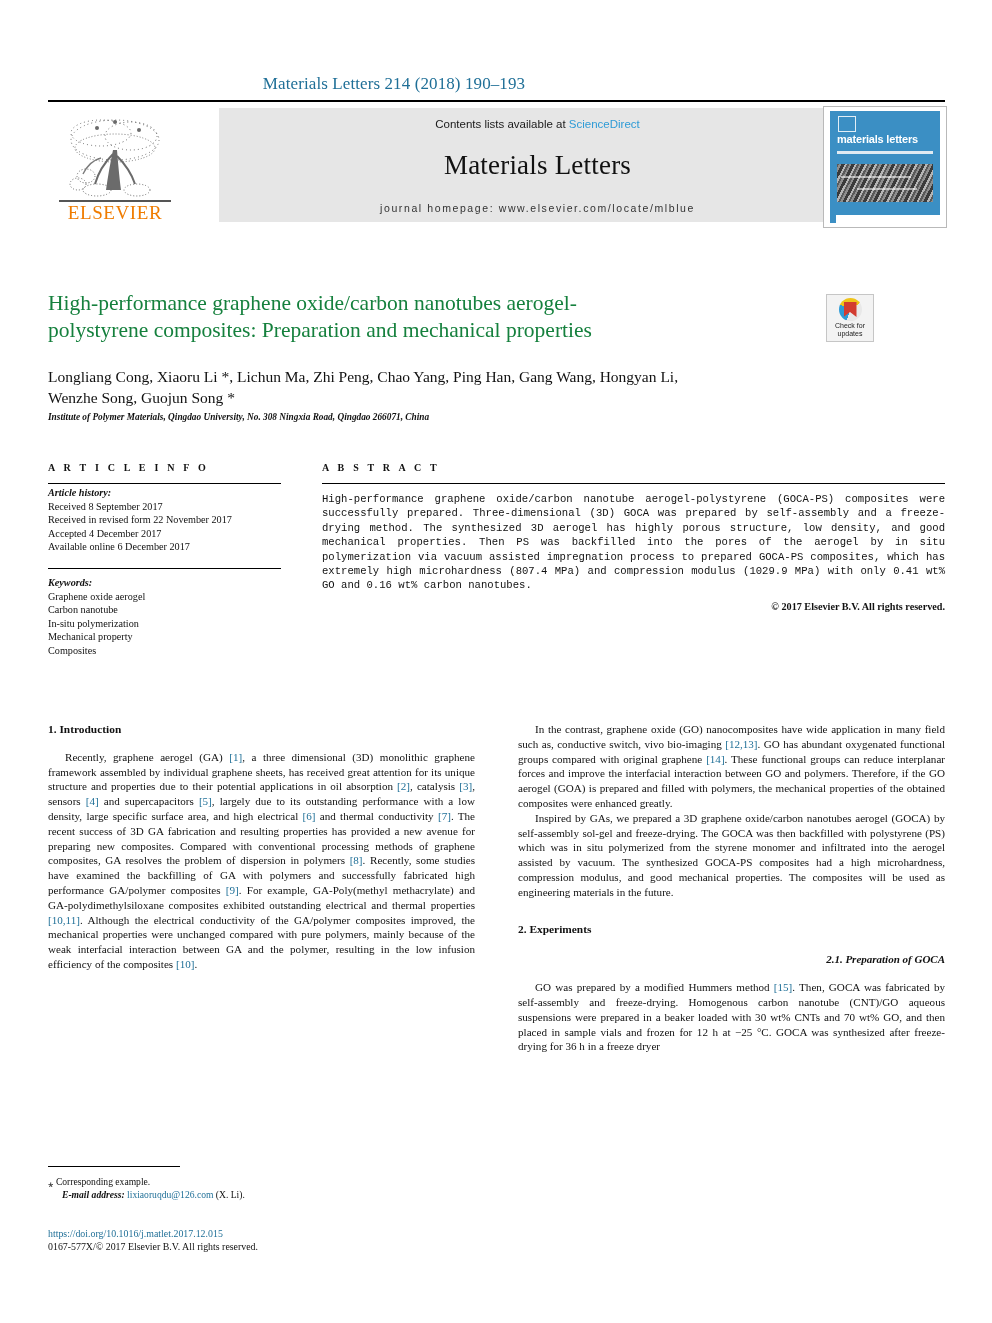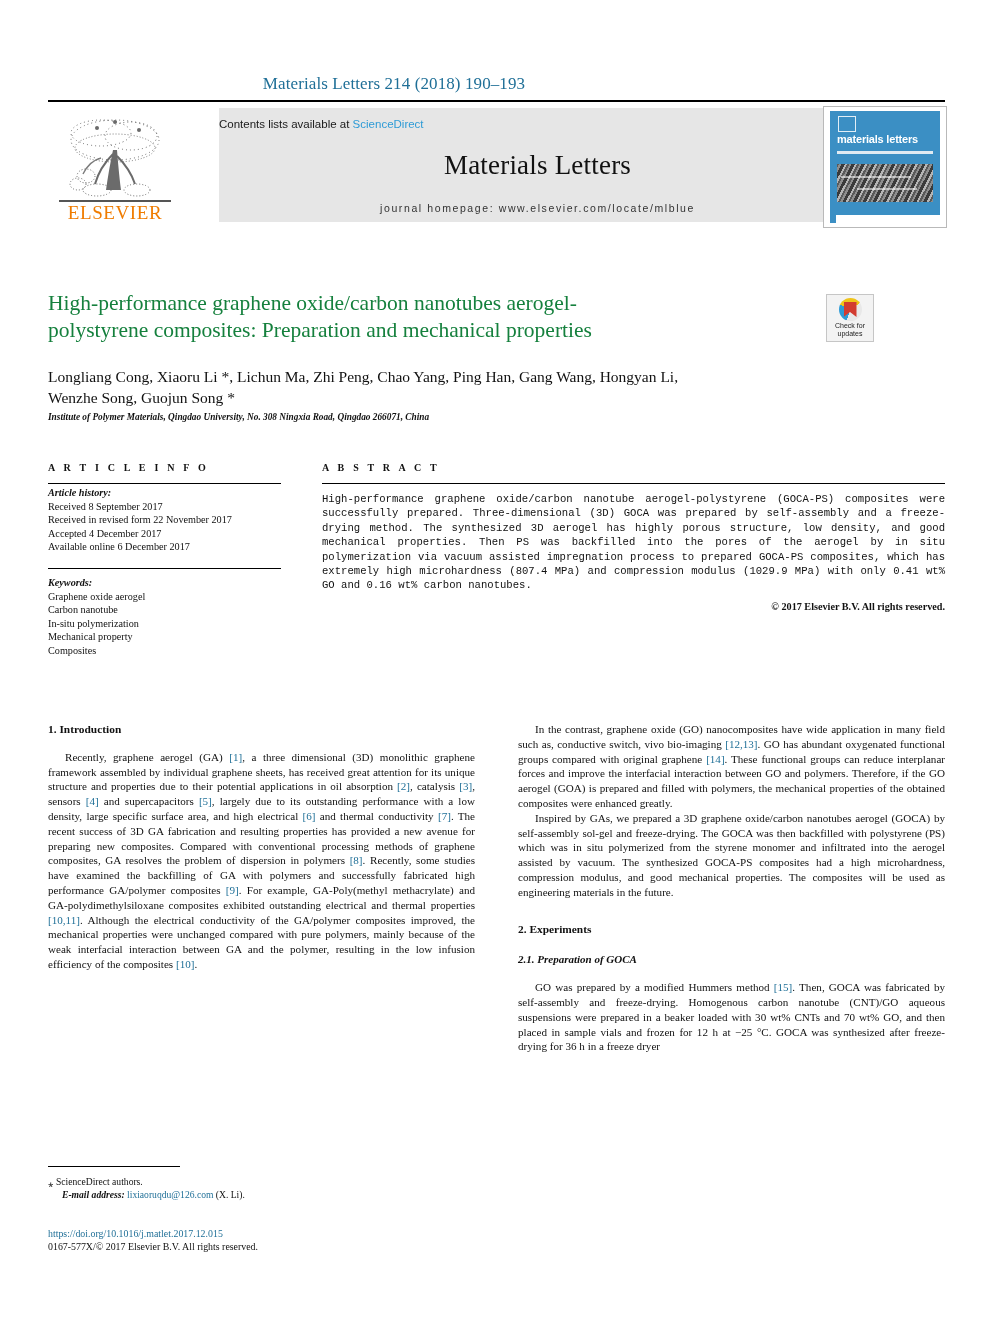--- a/index.html
+++ b/index.html
@@ -52,21 +52,21 @@
     position: absolute;
     left: 171px; top: 8px;
     width: 637px;
     height: 114px;
     background: #e6e6e6;
   }
   .contents-line {
     position: absolute;
     left: 171px; top: 18px;
     width: 637px;
-    text-align: left;
+    text-align: center;
     font-family: "Liberation Sans", sans-serif;
     font-size: 11.5px;
     color: #1a1a1a;
   }
   .contents-line .sd {
     color: #2e9bd6;
   }
   .journal-name {
     position: absolute;
     left: 171px; top: 50px;
@@ -318,21 +318,21 @@
     font-size: 11.4px;
     margin: 0 0 13px 0;
     text-align: left;
   }
   .h2.spaced { margin-top: 22px; }
   .h3 {
     font-style: italic;
     font-weight: bold;
     font-size: 11px;
     margin: 16px 0 13px 0;
-    text-align: left;
+    text-align: right;
   }
   p.para {
     margin: 0;
     text-indent: 17px;
   }
   p.para + p.para { margin-top: 0; }
   .cite { color: #1f6f97; }
 
   
   .footnote {
@@ -486,21 +486,21 @@
       <p class="para">Inspired by GAs, we prepared a 3D graphene oxide/carbon nanotubes aerogel (GOCA) by self-assembly sol-gel and freeze-drying. The GOCA was then backfilled with polystyrene (PS) which was in situ polymerized from the styrene monomer and infiltrated into the aerogel assisted by vacuum. The synthesized GOCA-PS composites had a high microhardness, compression modulus, and good mechanical properties. The composites will be used as engineering materials in the future.</p>
       <div class="h2 spaced">2. Experiments</div>
       <div class="h3">2.1. Preparation of GOCA</div>
       <p class="para"><span>GO was prepared by a modified Hummers method </span><span class="cite">[15]</span><span>. Then, GOCA was fabricated by self-assembly and freeze-drying. Homogenous carbon nanotube (CNT)/GO aqueous suspensions were prepared in a beaker loaded with 30 wt% CNTs and 70 wt% GO, and then placed in sample vials and frozen for 12 h at −25 °C. GOCA was synthesized after freeze-drying for 36 h in a freeze dryer</span></p>
     </div>
   </div>
 
   <div class="footnote">
     <div class="footnote-rule"></div>
     <div class="fn-line">
-      <span class="star">⁎</span><span> ScienceDirect authors.</span>
+      <span class="star">⁎</span><span> Corresponding example.</span>
     </div>
     <div class="fn-line" style="padding-left:14px">
       <span class="fn-em">E-mail address:</span>
       <span class="link">lixiaoruqdu@126.com</span><span> (X. Li).</span>
     </div>
   </div>
 
   <div class="footer-block">
     <div class="footer-doi">https://doi.org/10.1016/j.matlet.2017.12.015</div>
     <div>0167-577X/© 2017 Elsevier B.V. All rights reserved.</div>

